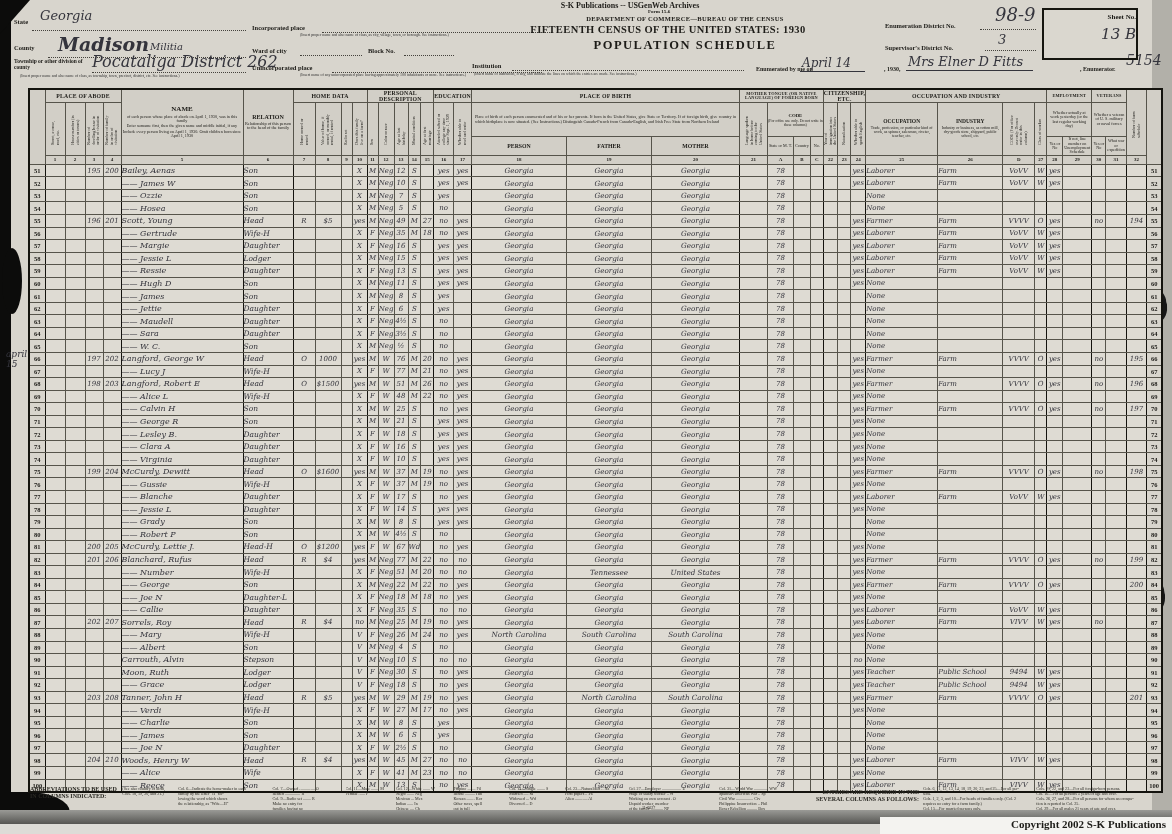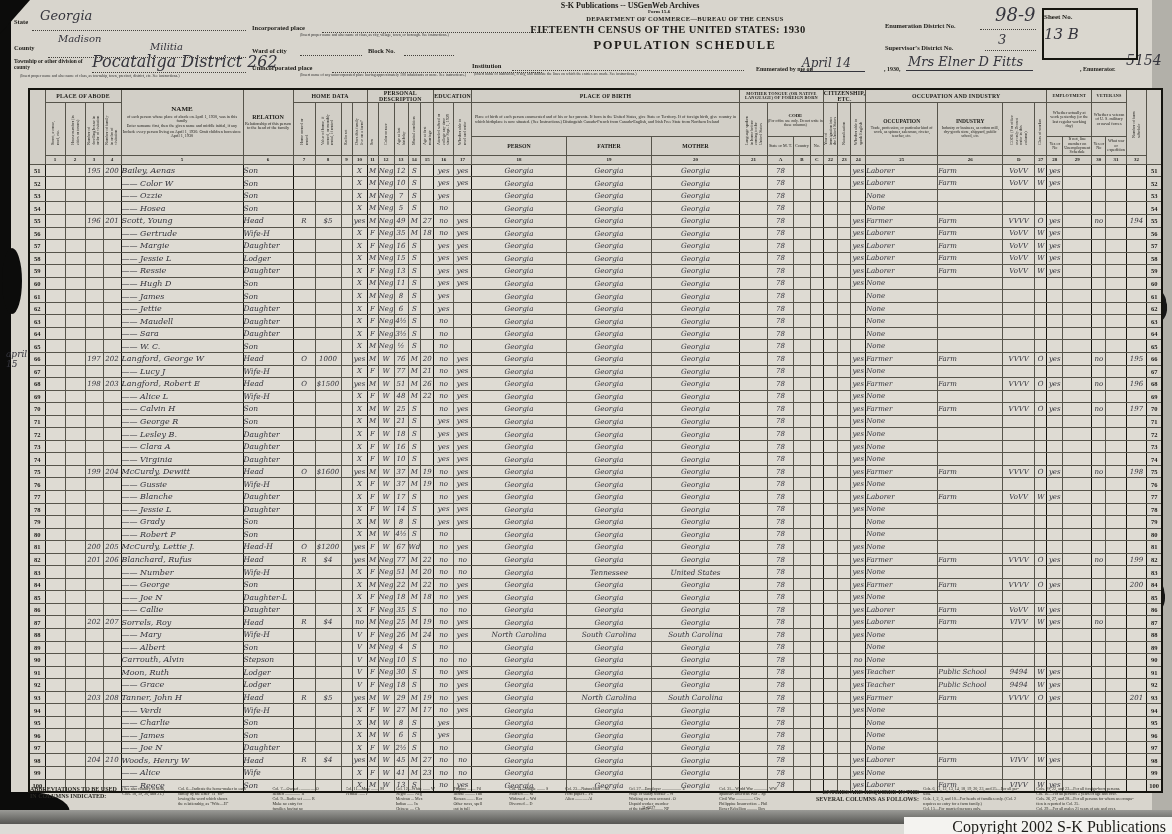--- a/index.html
+++ b/index.html
@@ -15,35 +15,35 @@
   .crescent{position:absolute;width:16px;height:34px;border-right:5px solid #161616;border-radius:50%;}
   .c1{left:1146px;top:288px;transform:rotate(-8deg);}
   .c2{left:1144px;top:578px;transform:rotate(-6deg);}
   .smudge{position:absolute;left:850px;top:574px;width:28px;height:24px;border-radius:50%;
           background:radial-gradient(#1b1b1a 20%,rgba(27,27,26,0) 72%);}
   .pen-circle{position:absolute;left:712px;top:290px;width:38px;height:32px;border:1px solid #8a8880;
               border-radius:50%;transform:rotate(-8deg);}
   .bottom-band{position:absolute;left:0;top:810px;width:100%;height:16px;
                background:linear-gradient(#9a9a96,#4c4c49);}
   .bottom-strip{position:absolute;left:0;top:824px;width:100%;height:10px;background:#dddcd7;}
-  .copyright-patch{position:absolute;right:0;top:817px;width:268px;height:17px;background:#f4f3f0;
-                   text-align:right;font-weight:normal;font-size:16px;padding-top:1px;padding-right:6px;box-sizing:border-box;}
+  .copyright-patch{position:absolute;right:0;top:817px;width:292px;height:17px;background:#f4f3f0;
+                   text-align:right;font-weight:bold;font-size:11px;padding-top:1px;padding-right:6px;box-sizing:border-box;}
   
   .abs{position:absolute;}
   .lbl{font-size:6.5px;font-weight:bold;}
   .lbl2{font-size:5.5px;font-weight:bold;line-height:1.1;}
   .note{font-size:3.9px;color:#333;}
   .dots{border-bottom:1px dotted #44423c;height:1px;}
   .hw{font-family:"DejaVu Serif",serif;font-style:italic;color:#34343c;}
   .pub{font-size:8px;font-weight:bold;text-align:center;}
   .dept{font-size:6.5px;font-weight:bold;text-align:center;letter-spacing:.3px;}
   .ctitle{font-size:10.5px;font-weight:bold;text-align:center;letter-spacing:.4px;}
   .stitle{font-size:12.5px;font-weight:bold;text-align:center;letter-spacing:1.5px;}
   .sheetbox{position:absolute;left:1042px;top:8px;width:92px;height:48px;border:2px solid #15150f;
-            text-align:left;background:rgba(255,255,255,.06);}
+            text-align:right;background:rgba(255,255,255,.06);}
   
   #census-table{position:absolute;left:28px;top:88px;border-collapse:collapse;table-layout:fixed;
        background:#dedbd3;border:2px solid #14130e;}
   #census-table td{border:1px solid #56544b;padding:0;overflow:hidden;vertical-align:middle;}
   #census-table td.gb{border-right:1px solid #14130e;}
   thead td{background:#d2cfc7;text-align:center;}
   tr.hr1{height:12px;} tr.hr2{height:34px;} tr.hr3{height:13px;} tr.hr4{height:9px;}
   tbody tr{height:12.55px;}
   .grp .hm{font-size:5.8px;font-weight:bold;letter-spacing:.2px;}
   .grp.tiny .hm{font-size:4.3px;line-height:1.05;}
@@ -95,21 +95,21 @@
   <div class="pen-circle"></div>
 
   <div class="abs pub" style="left:420px;top:1px;width:420px;">S-K Publications -- USGenWeb Archives</div>
   <div class="abs lbl2" style="left:648px;top:9px;font-size:5px;">Form 15-6</div>
 
   <div class="abs lbl" style="left:14px;top:18px;">State</div>
   <div class="abs hw" style="left:40px;top:8px;font-size:13px;">Georgia</div>
   <div class="abs dots" style="left:32px;top:29px;width:214px;"></div>
 
   <div class="abs lbl" style="left:14px;top:44px;">County</div>
-  <div class="abs hw" style="left:58px;top:33px;font-size:10px;">Madison</div>
+  <div class="abs hw" style="left:58px;top:33px;font-size:19px;font-weight:bold;">Madison</div>
   <div class="abs hw" style="left:150px;top:41px;font-size:10px;">Militia</div>
   <div class="abs dots" style="left:48px;top:56px;width:198px;"></div>
 
   <div class="abs lbl2" style="left:14px;top:58px;width:78px;">Township or other division of county</div>
   <div class="abs hw" style="left:92px;top:52px;font-size:16px;">Pocataliga District 262</div>
   <div class="abs dots" style="left:92px;top:71px;width:154px;"></div>
   <div class="abs note" style="left:20px;top:74px;width:230px;">(Insert proper name and also name of class, as township, town, precinct, district, etc.  See instructions.)</div>
 
   <div class="abs lbl" style="left:252px;top:24px;">Incorporated place</div>
   <div class="abs dots" style="left:322px;top:31px;width:230px;"></div>
@@ -441,21 +441,21 @@
           <td class="cell-ws gb"></td>
           <td class="cell-fs gb"></td>
           <td class="lncell">51</td>
         </tr>
         <tr>
           <td class="lncell gb">52</td>
           <td class="cell-st"></td>
           <td class="cell-hn"></td>
           <td class="cell-dw"></td>
           <td class="cell-fam gb"></td>
-          <td class="cell-nm gb">—— Color W</td>
+          <td class="cell-nm gb">—— James W</td>
           <td class="cell-rel gb">Son</td>
           <td class="cell-o"></td>
           <td class="cell-v"></td>
           <td class="cell-r"></td>
           <td class="cell-fm gb">X</td>
           <td class="cell-sx">M</td>
           <td class="cell-c">Neg</td>
           <td class="cell-a">10</td>
           <td class="cell-m">S</td>
           <td class="cell-am gb"></td>

